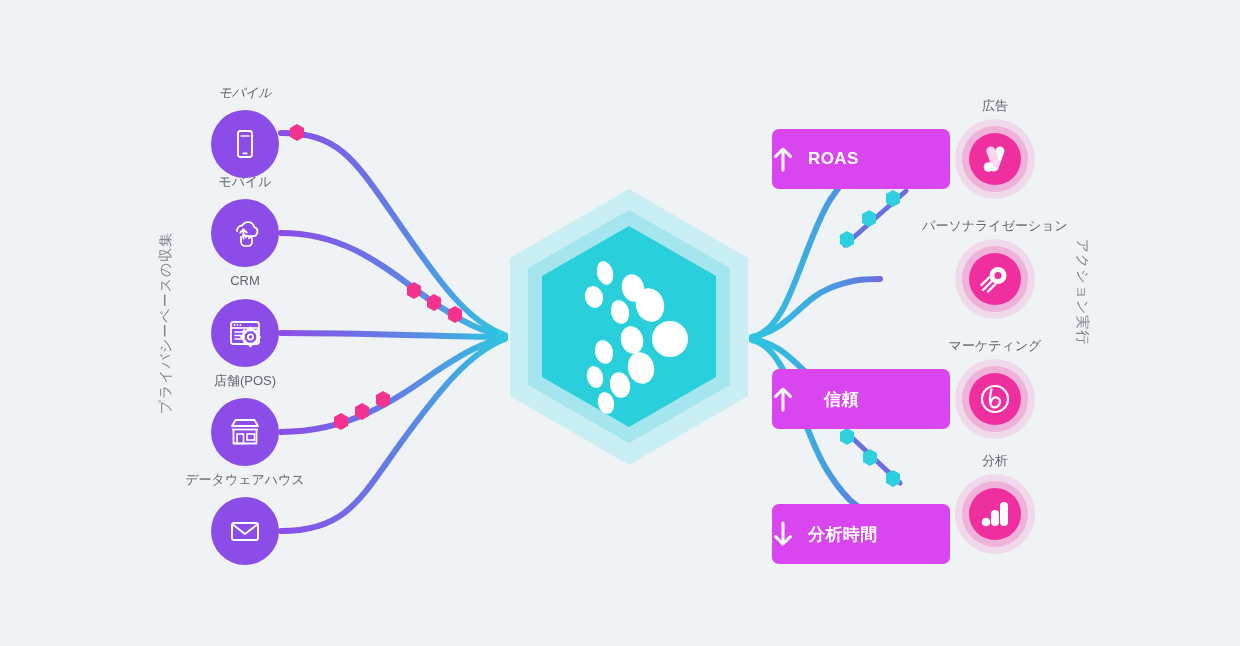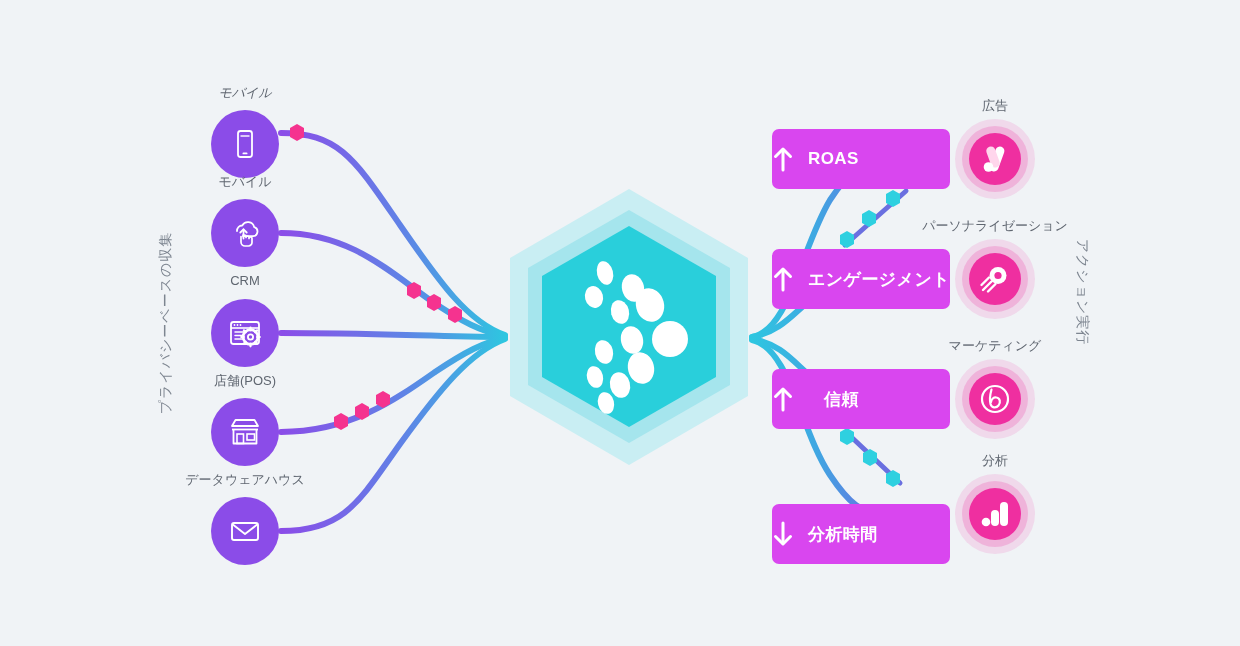--- a/index.html
+++ b/index.html
@@ -315,27 +315,20 @@
   </div>
 
   <div class="outcome-pill" style="left:772px; top:129px;">
     <svg class="outcome-arrow" viewBox="0 0 22 28">
       <line x1="11" y1="25" x2="11" y2="5" stroke="#fff" stroke-width="3" stroke-linecap="round"></line>
       <path d="M3.5 11.5 L11 4 L18.5 11.5" fill="none" stroke="#fff" stroke-width="3" stroke-linecap="round" stroke-linejoin="round"></path>
     </svg>
     <span class="outcome-text">ROAS</span>
   </div>
 
-  <div class="outcome-pill" style="left:772px; top:249px;">
-    <svg class="outcome-arrow" viewBox="0 0 22 28">
-      <line x1="11" y1="25" x2="11" y2="5" stroke="#fff" stroke-width="3" stroke-linecap="round"></line>
-      <path d="M3.5 11.5 L11 4 L18.5 11.5" fill="none" stroke="#fff" stroke-width="3" stroke-linecap="round" stroke-linejoin="round"></path>
-    </svg>
-    <span class="outcome-text">エンゲージメント</span>
-  </div>
 
   <div class="outcome-pill" style="left:772px; top:369px;gap:16px;">
     <svg class="outcome-arrow" viewBox="0 0 22 28">
       <line x1="11" y1="25" x2="11" y2="5" stroke="#fff" stroke-width="3" stroke-linecap="round"></line>
       <path d="M3.5 11.5 L11 4 L18.5 11.5" fill="none" stroke="#fff" stroke-width="3" stroke-linecap="round" stroke-linejoin="round"></path>
     </svg>
     <span class="outcome-text">信頼</span>
   </div>
 
   <div class="outcome-pill" style="left:772px; top:484px;margin-top:20px;">

